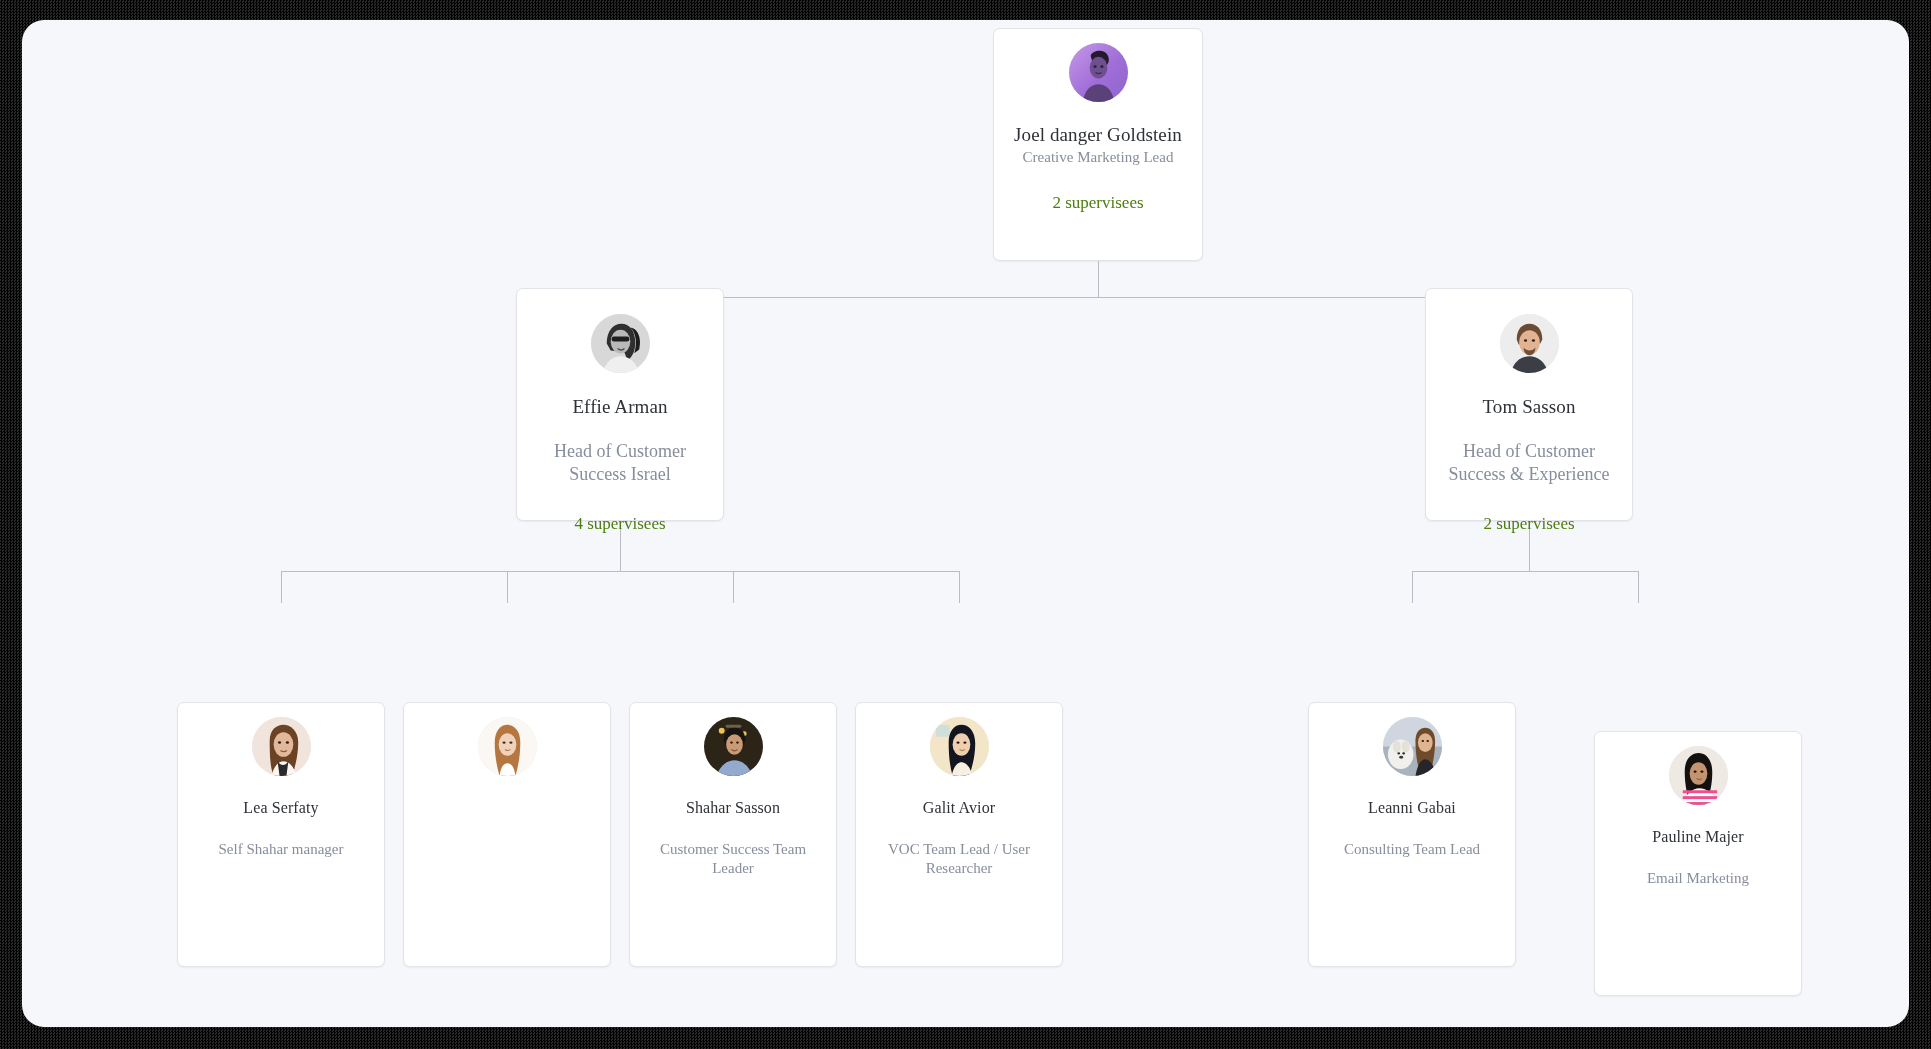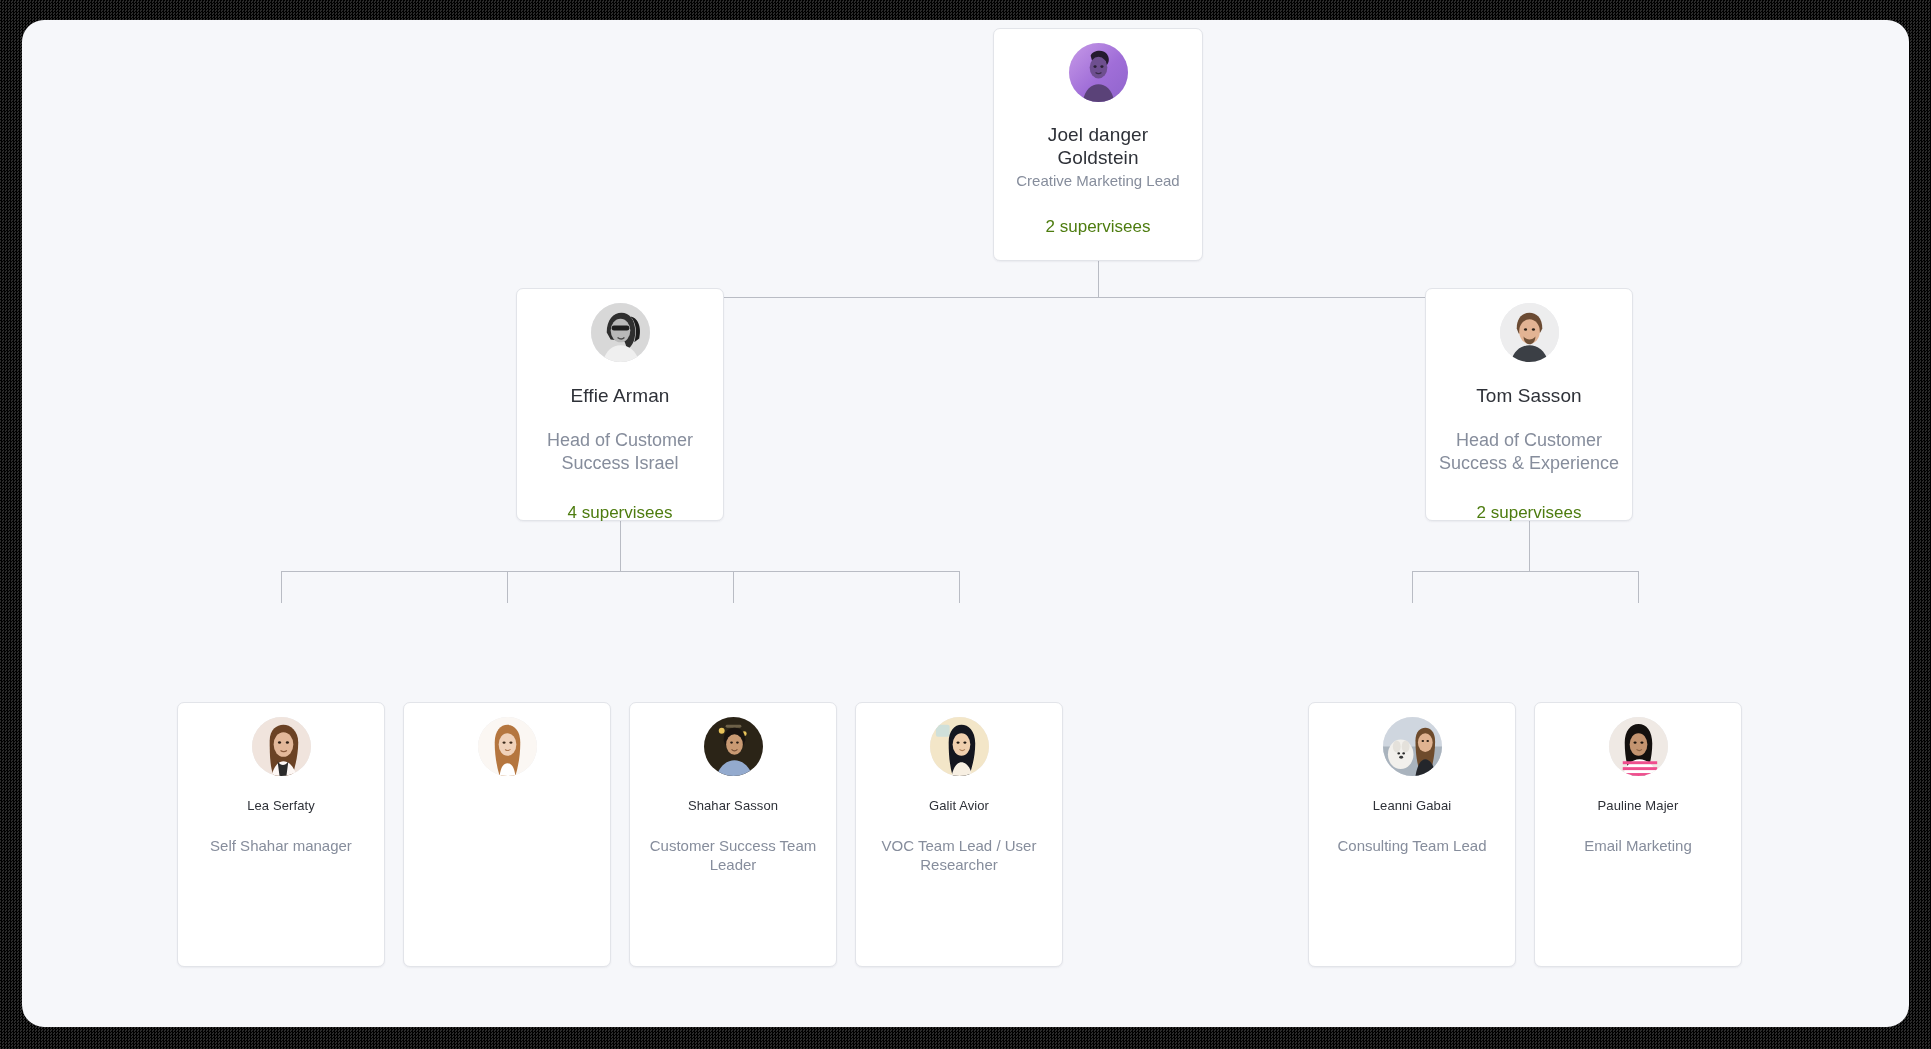--- a/index.html
+++ b/index.html
@@ -32,20 +32,21 @@
     width: 1887px;
     height: 1007px;
     background: #f6f7fa;
     border-radius: 22px;
   }
 
   #chart-area {
     position: absolute;
     inset: 0;
     overflow: hidden;
+    font-family: Liberation Serif, serif;
   }
 
   
   .conn {
     position: absolute;
     background: #b9bcc4;
   }
   .conn.v { width: 1px; }
   .conn.h { height: 1px; }
 
@@ -92,45 +93,45 @@
     padding-top: 14px;
   }
   .card.root .avatar { width: 59px; height: 59px; }
   .card.root .person-name { font-size: 19px; margin-top: 21px; }
   .card.root .person-title { font-size: 15px; margin-top: 2px; }
   .card.root .supervisees { font-size: 17px; margin-top: 26px; }
 
   
   .card.mgr {
     top: 268px; width: 208px; height: 233px;
-    padding-top: 14px;
+    padding-top: 25px;
   }
   .card.mgr .avatar { width: 59px; height: 59px; }
   .card.mgr .person-name { font-size: 19px; margin-top: 22px; }
   .card.mgr .person-title { font-size: 18px; margin-top: 22px; }
   .card.mgr .supervisees { font-size: 17px; margin-top: 28px; }
 
   .card.mgr.m0 { left: 494px; }
   .card.mgr.m1 { left: 1403px; }
 
   
   .card.leaf {
     top: 682px; width: 208px; height: 265px;
     padding-top: 14px;
   }
   .card.leaf .avatar { width: 59px; height: 59px; }
-  .card.leaf .person-name { font-size: 13px; margin-top: 22px; }
+  .card.leaf .person-name { font-size: 16px; margin-top: 22px; }
   .card.leaf .person-title { font-size: 15px; margin-top: 22px; }
 
   .card.leaf.l0 { left: 155px; }
   .card.leaf.l1 { left: 381px; }
   .card.leaf.l2 { left: 607px; }
   .card.leaf.l3 { left: 833px; }
   .card.leaf.l4 { left: 1286px; }
-  .card.leaf.l5 { left: 1512px; }
+  .card.leaf.l5 { left: 1572px; margin-top: 29px; }
 
   .txtwrap { width: 88%; }
 </style>
 </head>
 <body>
 
 <div id="frame">
   <div id="panel">
     <div id="chart-area">
 

